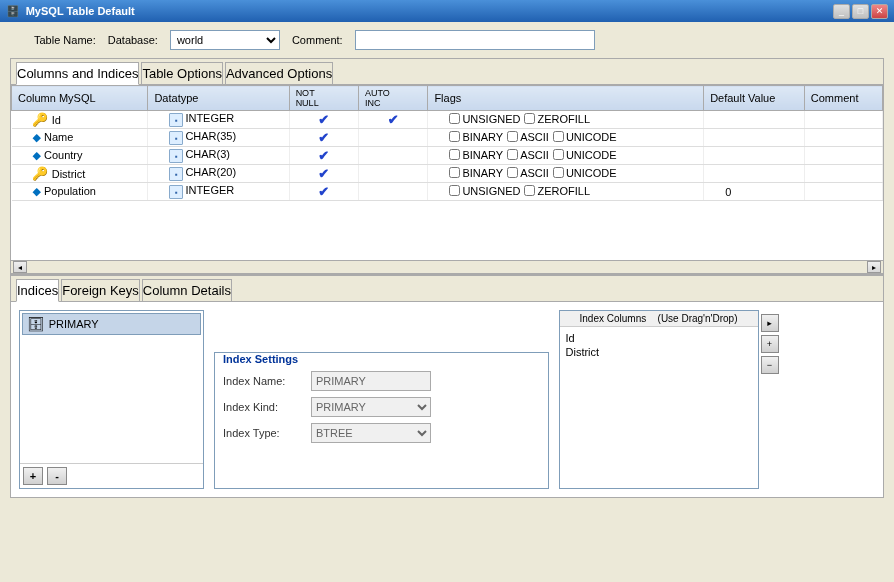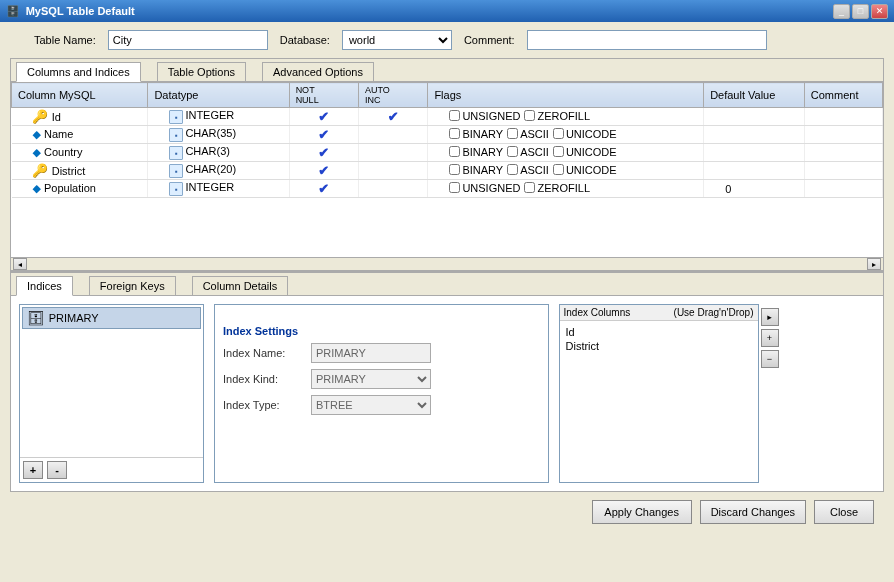--- a/index.html
+++ b/index.html
@@ -92,27 +92,27 @@
       background: white;
     }
     .tab-bar {
       display: flex;
       background: #ece9d8;
       border-bottom: 1px solid #aaa;
       padding-top: 3px;
       padding-left: 5px;
     }
     .tab {
-      padding: 3px 10px;
-      font-size: 11px;
+      padding: 3px 0;
+      font-size: 13px;
       border: 1px solid #aaa;
       border-bottom: none;
       cursor: pointer;
       background: #ece9d8;
-      margin-right: 16px;
+      margin-right: 2px;
       position: relative;
     }
     .tab.active {
       background: white;
       border-bottom: 1px solid white;
       margin-bottom: -1px;
       z-index: 2;
     }
 
     
@@ -258,21 +258,22 @@
       align-items: center;
       justify-content: center;
       font-size: 11px;
       font-weight: bold;
     }
 
     
     .index-settings-panel {
       flex: 1;
       border: 1px solid #7f9db9;
-      padding: 20px 8px;
+      padding: 0 8px;
+      margin-top: 42px;
     }
     .settings-title {
       font-size: 11px;
       font-weight: bold;
       color: #003399;
       margin-bottom: 6px;
     }
     .setting-row {
       display: flex;
       align-items: center;
@@ -306,21 +307,21 @@
     .index-columns-panel {
       width: 200px;
       border: 1px solid #7f9db9;
       background: white;
       display: flex;
       flex-direction: column;
     }
     .index-cols-header {
       display: flex;
       justify-content: space-between;
-      padding: 2px 4px;
+      padding: 2px 20px;
       background: #f0f0f0;
       border-bottom: 1px solid #ccc;
       font-size: 10px;
     }
     .index-cols-list {
       flex: 1;
       padding: 4px;
     }
     .index-col-item {
       padding: 1px 2px;
@@ -376,21 +377,20 @@
     <div class="tb-btn">_</div>
     <div class="tb-btn">□</div>
     <div class="tb-btn" style="background:linear-gradient(to bottom,#e88,#c44);color:white;">✕</div>
   </div>
 </div>
 
 <div class="window-body">
 
   <div class="top-row">
     <span class="field-label">Table Name:</span>
-    <input class="text-input table-name-input" type="text" value="City" style="">
 
     <span class="field-label">Database:</span>
     <select class="database-select">
       <option>world</option>
     </select>
 
     <span class="field-label">Comment:</span>
     <input class="text-input comment-input" type="text" style="">
   </div>
 
@@ -572,19 +572,14 @@
             <div class="idx-col-btn">▸</div>
             <div class="idx-col-btn">+</div>
             <div class="idx-col-btn">−</div>
           </div>
         </div>
       </div>
 
     </div>
   </div>
 
-  <div class="footer">
-    <button class="footer-btn">Apply Changes</button>
-    <button class="footer-btn">Discard Changes</button>
-    <button class="footer-btn" style="min-width:60px;">Close</button>
-  </div>
 
 </div>
 
 </body></html>

